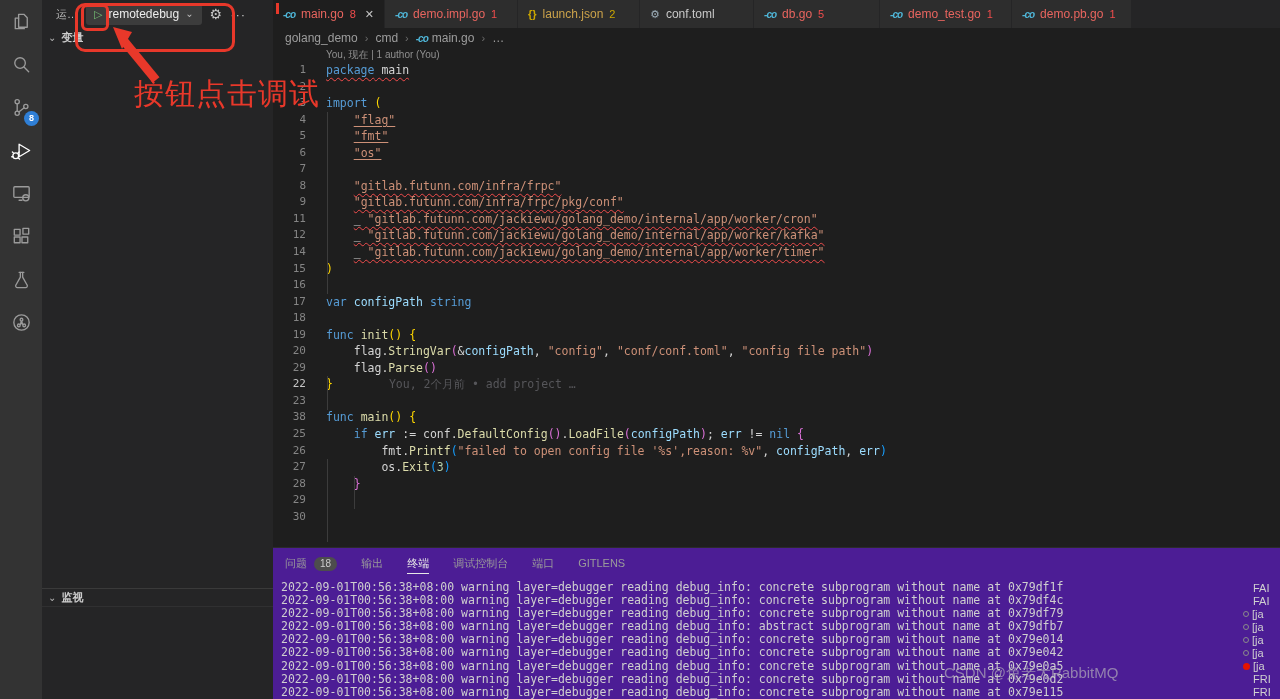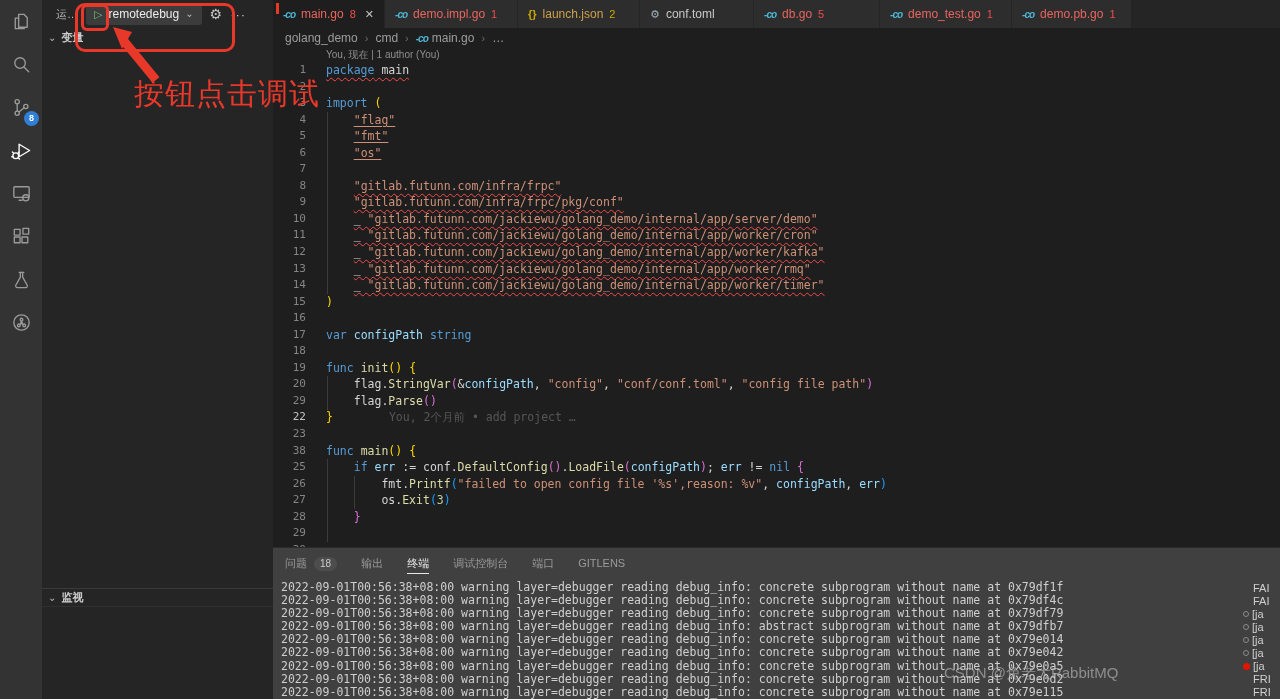--- a/index.html
+++ b/index.html
@@ -61,21 +61,21 @@
   .c-n { color:var(--num,#b5cea8); }
   .c-b1 { color:#ffd700; }
   .c-b2 { color:#da70d6; }
   .c-b3 { color:#179fff; }
   .q { text-decoration:underline; text-decoration-style:wavy; text-decoration-color:var(--err,#f14c4c); text-decoration-thickness:1px; text-underline-offset:3px; }
   .u { text-decoration:underline; text-decoration-thickness:1px; text-underline-offset:2px; }
   .blame { color:#56565a; margin-left:56px; }
   .guide { position:absolute; width:1px; background:#3c3c3c; }
 
   
-  .panel { position:absolute; left:0; right:0; top:547px; bottom:0; background:#404040; border-top:1px solid #2b2b2b; }
+  .panel { position:absolute; left:0; right:0; top:547px; bottom:0; background:#4c1d95; border-top:1px solid #2b2b2b; }
   .panel-tabs { height:31px; display:flex; align-items:center; gap:24px; padding-left:12px; font-size:11px; color:#9a9a9a; }
   .ptab { display:flex; align-items:center; gap:7px; position:relative; height:31px; line-height:31px; cursor:pointer; white-space:nowrap; }
   .ptab.active { color:#e7e7e7; }
   .ptab .ul { position:absolute; bottom:5px; left:0; right:0; height:1px; background:#e7e7e7; }
   .pbadge { background:#4d4d4d; color:#cccccc; border-radius:10px; font-size:10px; padding:2px 6px; line-height:1; }
   .terminal { position:absolute; top:33px; left:8px; right:38px; bottom:0; font-family:"DejaVu Sans Mono","Liberation Mono",monospace; font-size:11.5px; line-height:13.1px; color:#cfcfcf; white-space:pre; overflow:hidden; }
   .side-list { position:absolute; top:33px; right:0; width:37px; bottom:0; overflow:hidden; font-family:Liberation Sans, sans-serif; font-size:11px; color:#d0d0d0; }
   .sl-row { height:13.1px; display:flex; align-items:center; gap:3px; white-space:nowrap; cursor:pointer; }
   .dot-o { width:6px; height:6px; border:1px solid #8a8a8a; border-radius:50%; flex:0 0 auto; }
   .dot-r { width:7px; height:7px; background:#e51400; border-radius:50%; flex:0 0 auto; }
@@ -238,24 +238,22 @@
     <div id="code-lines">
         <div class="code-line"><span class="ln">1</span><span class="code-content"><span class="c-k q">package</span><span class="c-p q"> </span><span class="c-p q">main</span></span></div>
         <div class="code-line"><span class="ln">2</span><span class="code-content"></span></div>
         <div class="code-line"><span class="ln">3</span><span class="code-content"><span class="c-k">import</span><span class="c-p"> </span><span class="c-b1">(</span></span></div>
         <div class="code-line"><span class="ln">4</span><span class="code-content"><span class="c-p">    </span><span class="c-s u">"flag"</span></span></div>
         <div class="code-line"><span class="ln">5</span><span class="code-content"><span class="c-p">    </span><span class="c-s u">"fmt"</span></span></div>
         <div class="code-line"><span class="ln">6</span><span class="code-content"><span class="c-p">    </span><span class="c-s u">"os"</span></span></div>
         <div class="code-line"><span class="ln">7</span><span class="code-content"></span></div>
         <div class="code-line"><span class="ln">8</span><span class="code-content"><span class="c-p">    </span><span class="c-s q">"gitlab.futunn.com/infra/frpc"</span></span></div>
         <div class="code-line"><span class="ln">9</span><span class="code-content"><span class="c-p">    </span><span class="c-s q">"gitlab.futunn.com/infra/frpc/pkg/conf"</span></span></div>
-        <div class="code-line"><span class="ln">10</span><span class="code-content"><span class="c-p">    </span><span class="c-p q">_ </span><span class="c-s q">"gitlab.futunn.com/jackiewu/golang_demo/internal/app/server/demo"</span></span></div>
         <div class="code-line"><span class="ln">11</span><span class="code-content"><span class="c-p">    </span><span class="c-p q">_ </span><span class="c-s q">"gitlab.futunn.com/jackiewu/golang_demo/internal/app/worker/cron"</span></span></div>
         <div class="code-line"><span class="ln">12</span><span class="code-content"><span class="c-p">    </span><span class="c-p q">_ </span><span class="c-s q">"gitlab.futunn.com/jackiewu/golang_demo/internal/app/worker/kafka"</span></span></div>
-        <div class="code-line"><span class="ln">13</span><span class="code-content"><span class="c-p">    </span><span class="c-p q">_ </span><span class="c-s q">"gitlab.futunn.com/jackiewu/golang_demo/internal/app/worker/rmq"</span></span></div>
         <div class="code-line"><span class="ln">14</span><span class="code-content"><span class="c-p">    </span><span class="c-p q">_ </span><span class="c-s q">"gitlab.futunn.com/jackiewu/golang_demo/internal/app/worker/timer"</span></span></div>
         <div class="code-line"><span class="ln">15</span><span class="code-content"><span class="c-b1">)</span></span></div>
         <div class="code-line"><span class="ln">16</span><span class="code-content"></span></div>
         <div class="code-line"><span class="ln">17</span><span class="code-content"><span class="c-k">var</span><span class="c-p"> </span><span class="c-v">configPath</span><span class="c-p"> </span><span class="c-k">string</span></span></div>
         <div class="code-line"><span class="ln">18</span><span class="code-content"></span></div>
         <div class="code-line"><span class="ln">19</span><span class="code-content"><span class="c-k">func</span><span class="c-p"> </span><span class="c-f">init</span><span class="c-b1">()</span><span class="c-p"> </span><span class="c-b1">{</span></span></div>
         <div class="code-line"><span class="ln">20</span><span class="code-content"><span class="c-p">    </span><span class="c-p">flag.</span><span class="c-f">StringVar</span><span class="c-b2">(</span><span class="c-p">&amp;</span><span class="c-v">configPath</span><span class="c-p">, </span><span class="c-s">"config"</span><span class="c-p">, </span><span class="c-s">"conf/conf.toml"</span><span class="c-p">, </span><span class="c-s">"config file path"</span><span class="c-b2">)</span></span></div>
         <div class="code-line"><span class="ln">29</span><span class="code-content"><span class="c-p">    </span><span class="c-p">flag.</span><span class="c-f">Parse</span><span class="c-b2">()</span></span></div>
         <div class="code-line"><span class="ln cur">22</span><span class="code-content"><span class="c-b1">}</span><span class="blame">You, 2个月前 • add project …</span></span></div>
         <div class="code-line"><span class="ln">23</span><span class="code-content"></span></div>

